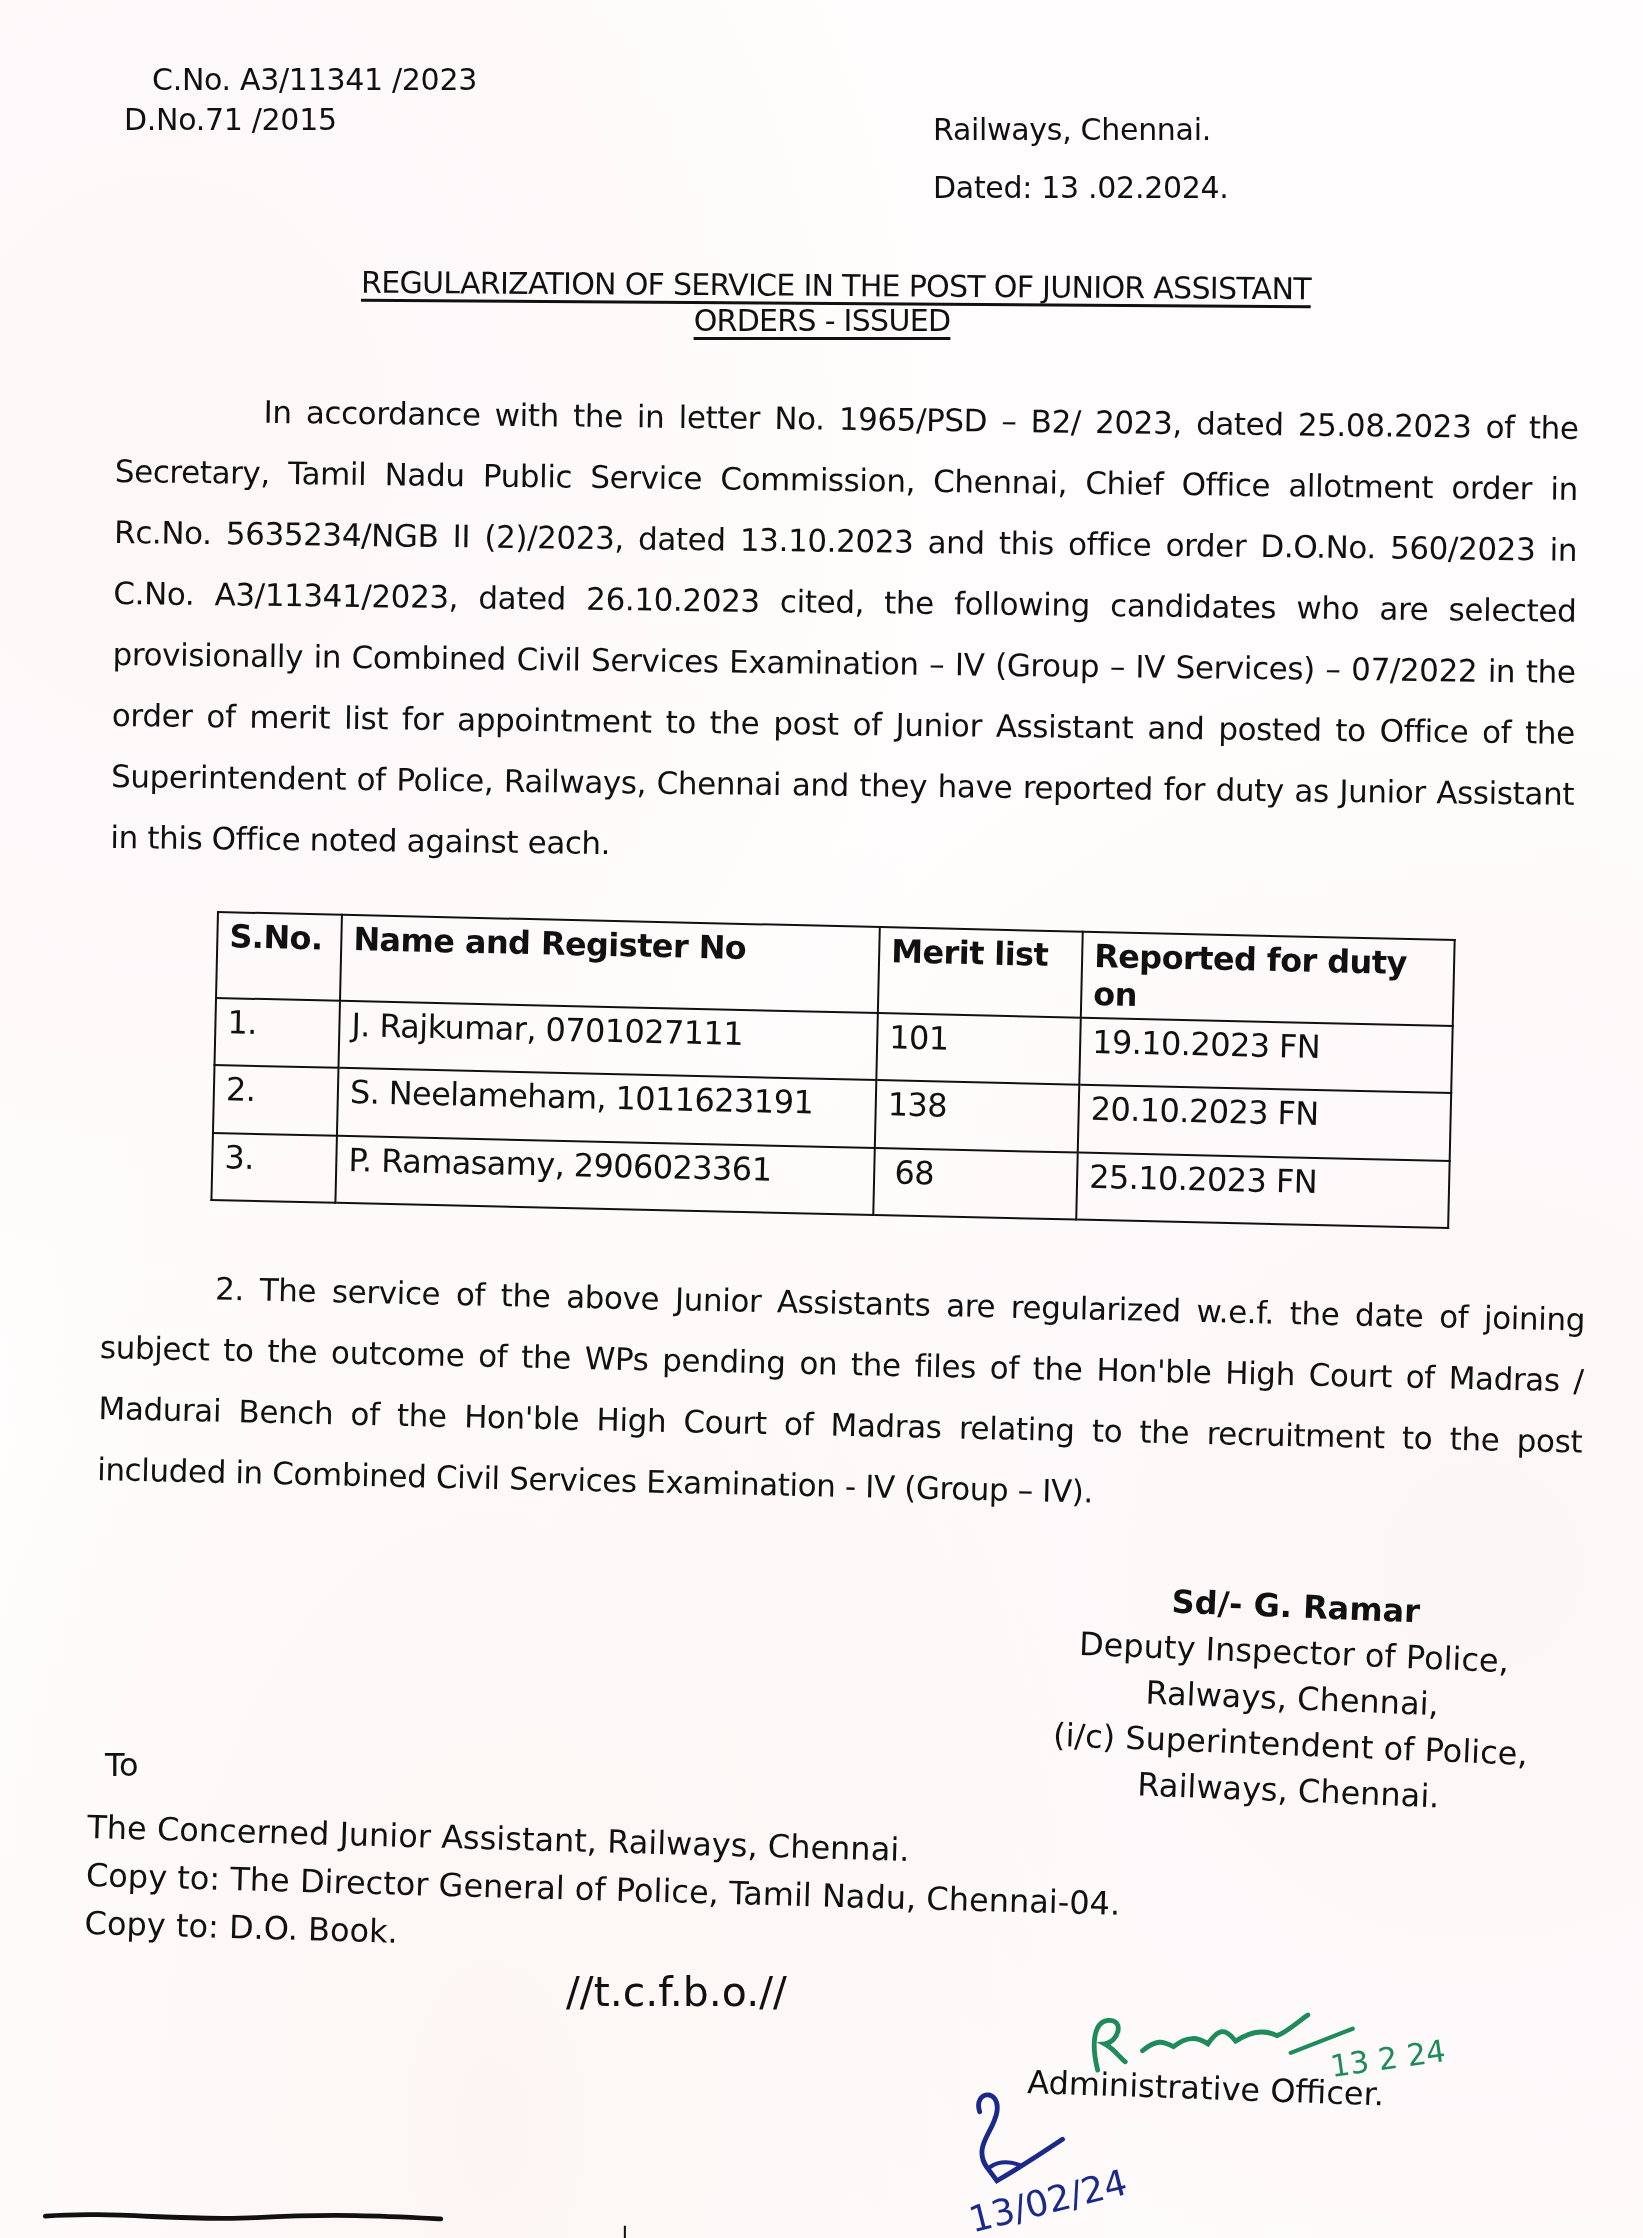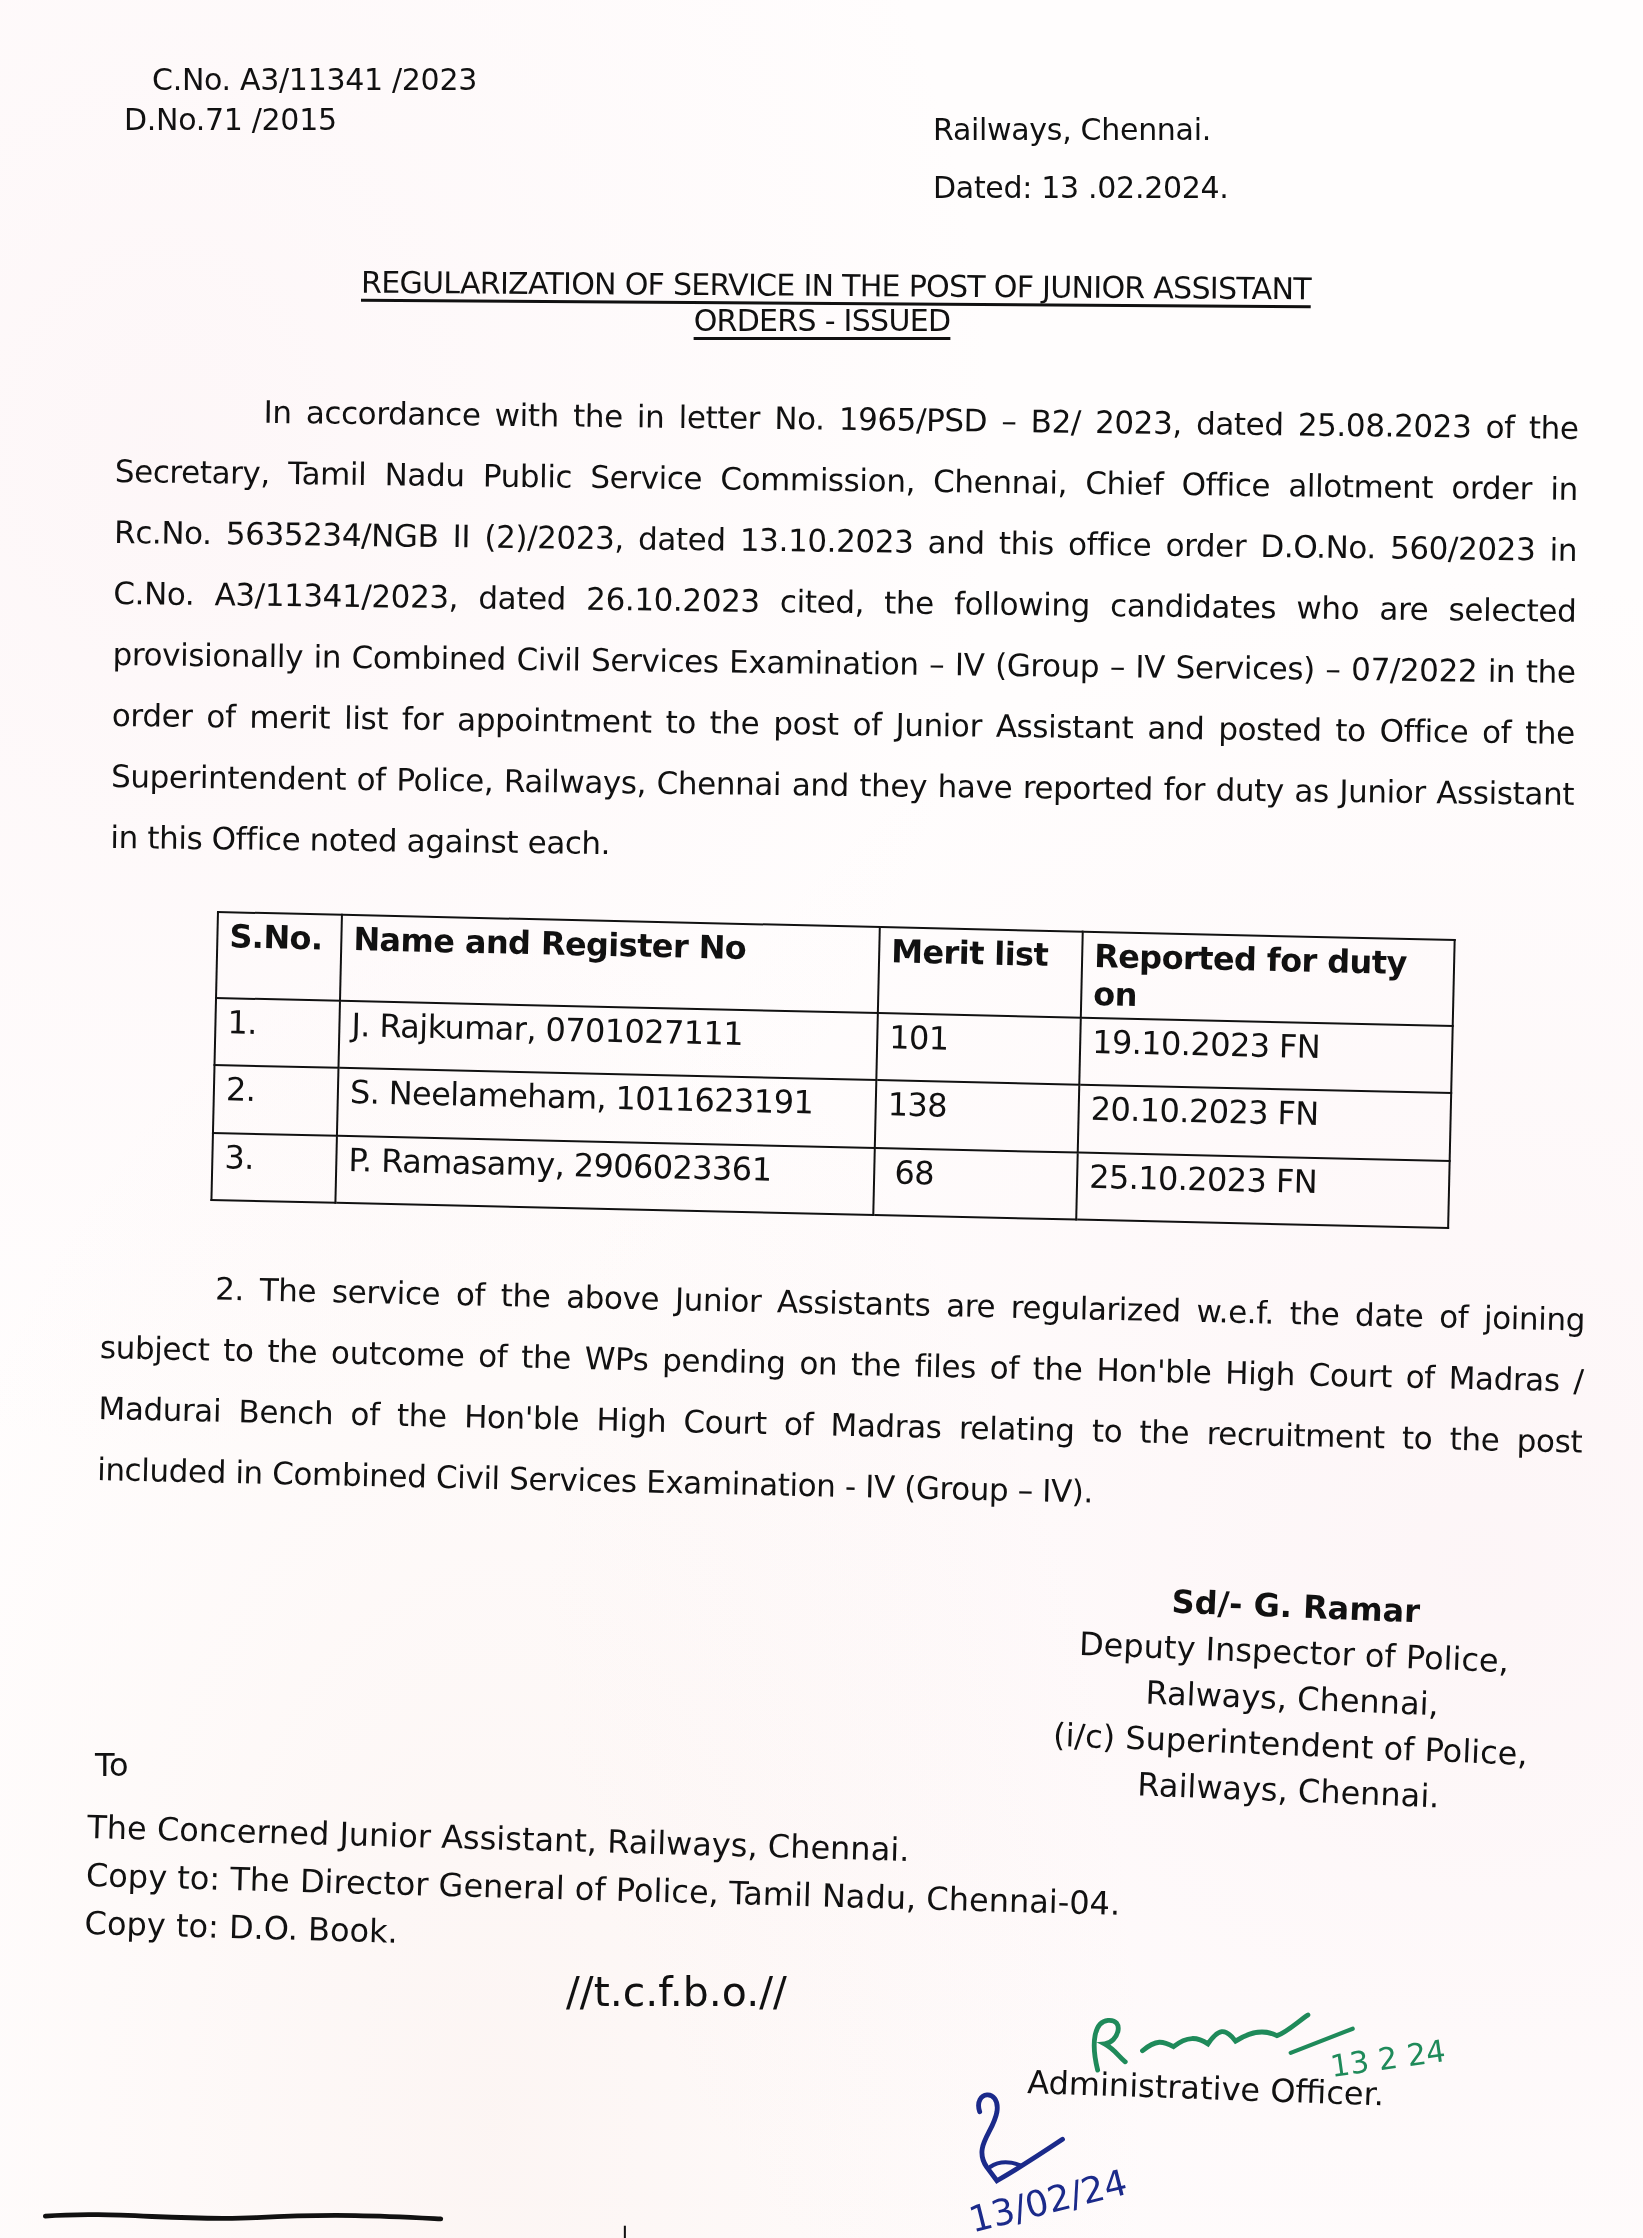--- a/index.html
+++ b/index.html
@@ -57,21 +57,21 @@
   .c1 { width: 100px; } .c2 { width: 514px; } .c3 { width: 179px; } .c4 { width: 348px; }
   .merit { padding-left: 19.3px !important; }
 
   .p2 { left: 102px; top: 1256px; width: 1484px; transform: rotate(1.3deg); transform-origin: left top; }
   .p2 .indent { display: inline-block; width: 114px; }
 
   .sig { position: absolute; left: 1035px; top: 1573px; width: 524px; text-align: center;
          font-size: 32px; line-height: 46px; transform: rotate(2.3deg); transform-origin: left top; }
   .sig .name { font-weight: bold; }
 
-  .to { left: 95px; top: 1746px; font-size: 32px; }
+  .to { left: 105px; top: 1746px; font-size: 32px; }
   .recip { position: absolute; left: 88px; top: 1803px; font-size: 32px; line-height: 48px; transform: rotate(1.6deg); transform-origin: left top; }
   .tcfbo { left: 566px; top: 1968px; font-size: 41px; }
 
   .ao { left: 1028px; top: 2063px; font-size: 32px; transform: rotate(2deg); transform-origin: left top; }
   .green-sig { position: absolute; left: 1077px; top: 2001px; }
   .blue-sig { position: absolute; left: 959px; top: 2084px; }
   .bottom-line { position: absolute; left: 28px; top: 2208px; }
 </style>
 </head>
 <body>

